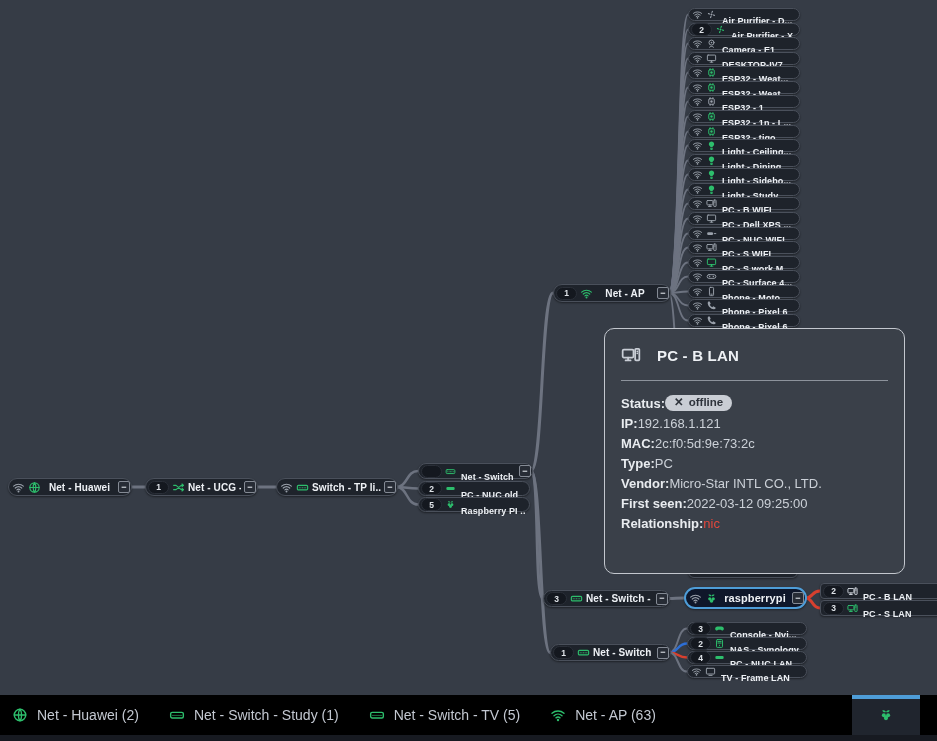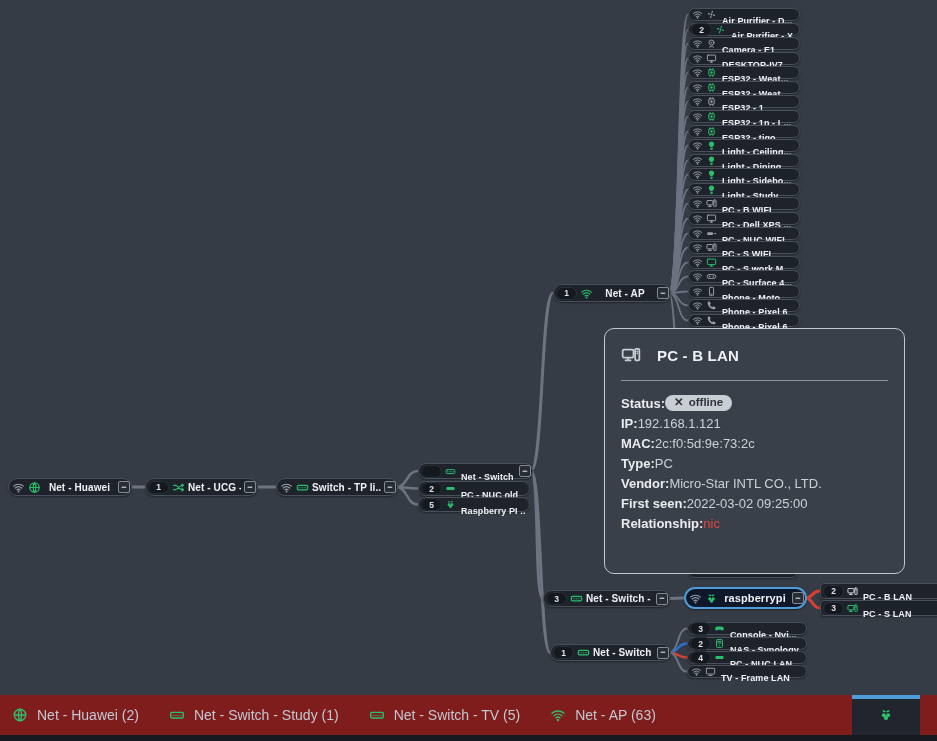--- a/index.html
+++ b/index.html
@@ -32,21 +32,21 @@
   .p-icon svg{width:100%;height:100%;display:block;}
   .p-title{font-size:15px;font-weight:700;color:#eef1f5;letter-spacing:.2px;}
   .popup hr{border:none;border-top:1px solid #8d939c;margin:15px 0 12px;}
   .prow{display:flex;align-items:center;height:20px;font-size:13px;}
   .pl{font-weight:700;color:#e9ecf0;}
   .pv{color:#ccd1d8;}
   .pv.red{color:#e2483d;}
   .statusbadge{background:#c9cdd4;color:#2e333b;font-weight:700;font-size:11.5px;border-radius:10px;padding:2px 9px;
                display:inline-flex;gap:5px;align-items:center;line-height:1;}
 
-  .tabbar{position:absolute;left:0;right:0;top:695px;height:40px;background:#7f1d1d;display:flex;align-items:center;
+  .tabbar{position:absolute;left:0;right:0;top:695px;height:40px;background:#000000;display:flex;align-items:center;
           padding-left:12px;gap:30px;z-index:20;box-sizing:border-box;text-align:center;}
   .strip{position:absolute;left:0;right:0;top:735px;height:6px;background:#171a21;z-index:20;}
   .tab{display:flex;align-items:center;gap:9px;font-size:14px;color:#c3c8d1;height:40px;cursor:pointer;white-space:nowrap;}
   .ticon{width:16px;height:16px;color:#2dbe6c;}
   .ticon svg{width:100%;height:100%;display:block;}
   .tab.active{background:#20252e;color:#eef1f5;padding:0 26px;margin-left:auto;margin-right:17px;gap:16px;
               box-shadow:inset 0 4px 0 #4e9dd8;}
 </style>
 </head>
 <body>
@@ -710,21 +710,21 @@
         <div class="prow">
           <span class="pl">Type:</span>
           <span class="pv">PC</span>
         </div>
         <div class="prow">
           <span class="pl">Vendor:</span>
           <span class="pv">Micro-Star INTL CO., LTD.</span>
         </div>
         <div class="prow">
           <span class="pl">First seen:</span>
-          <span class="pv">2022-03-02 09:25:00</span>
+          <span class="pv">2022-03-12 09:25:00</span>
         </div>
         <div class="prow">
           <span class="pl">Relationship:</span>
           <span class="pv red">nic</span>
         </div>
       </div>
   </div>
 
   <div class="tabbar" id="tabbar">
       <div class="tab">

